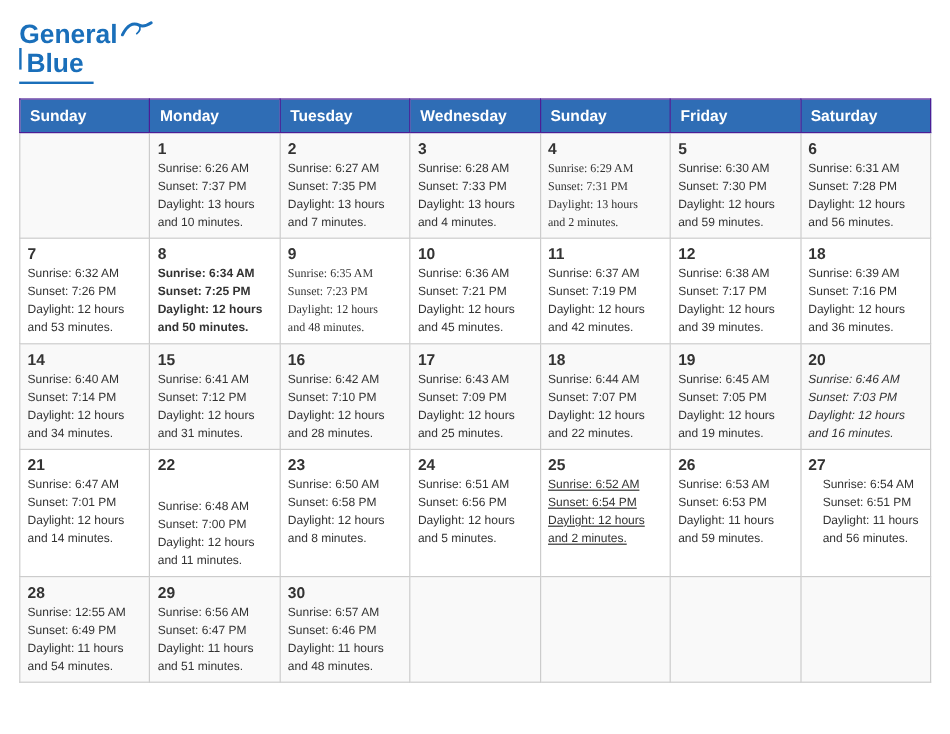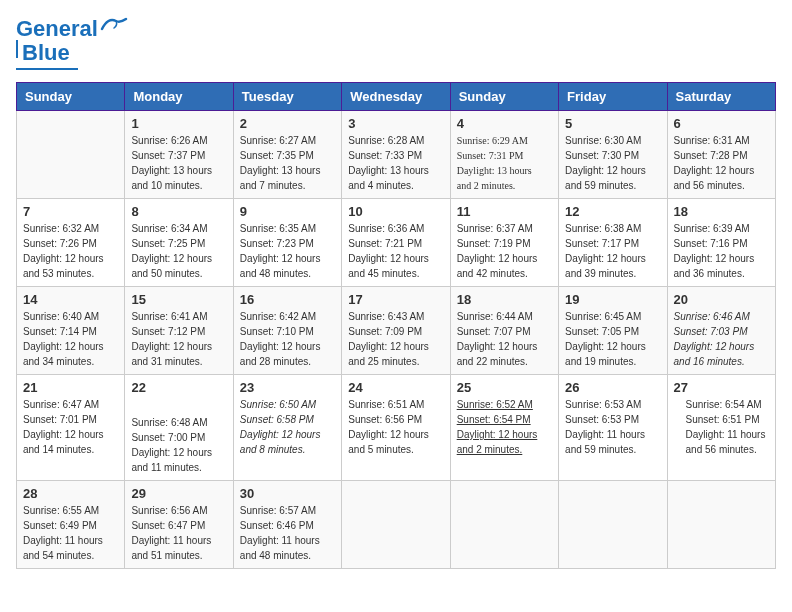--- a/index.html
+++ b/index.html
@@ -163,28 +163,28 @@
       <tr>
         <td>
           <span class="day-num">7</span>
           <div class="day-info" style="white-space: pre-line;">Sunrise: 6:32 AM
 Sunset: 7:26 PM
 Daylight: 12 hours
 and 53 minutes.</div>
         </td>
         <td>
           <span class="day-num">8</span>
-          <div class="day-info" style="white-space: pre-line;">Sunrise: 6:34 AM
+          <div class="day-info" style="white-space: pre-line; font-weight: bold;">Sunrise: 6:34 AM
 Sunset: 7:25 PM
 Daylight: 12 hours
 and 50 minutes.</div>
         </td>
         <td>
           <span class="day-num">9</span>
-          <div class="day-info" style="white-space: pre-line;">Sunrise: 6:35 AM
+          <div class="day-info" style="white-space: pre-line; font-family: Liberation Serif, serif;">Sunrise: 6:35 AM
 Sunset: 7:23 PM
 Daylight: 12 hours
 and 48 minutes.</div>
         </td>
         <td>
           <span class="day-num">10</span>
           <div class="day-info" style="white-space: pre-line;">Sunrise: 6:36 AM
 Sunset: 7:21 PM
 Daylight: 12 hours
 and 45 minutes.</div>
@@ -272,21 +272,21 @@
         </td>
         <td>
           <span class="day-num">22</span>
           <div class="day-info" style="white-space: pre-line; margin-top: 20px;">Sunrise: 6:48 AM
 Sunset: 7:00 PM
 Daylight: 12 hours
 and 11 minutes.</div>
         </td>
         <td>
           <span class="day-num">23</span>
-          <div class="day-info" style="white-space: pre-line; font-style: italic;">Sunrise: 6:50 AM
+          <div class="day-info" style="white-space: pre-line;">Sunrise: 6:50 AM
 Sunset: 6:58 PM
 Daylight: 12 hours
 and 8 minutes.</div>
         </td>
         <td>
           <span class="day-num">24</span>
           <div class="day-info" style="white-space: pre-line;">Sunrise: 6:51 AM
 Sunset: 6:56 PM
 Daylight: 12 hours
 and 5 minutes.</div>
@@ -309,21 +309,21 @@
           <span class="day-num">27</span>
           <div class="day-info" style="white-space: pre-line; margin-left: 12px;">Sunrise: 6:54 AM
 Sunset: 6:51 PM
 Daylight: 11 hours
 and 56 minutes.</div>
         </td>
       </tr>
       <tr>
         <td>
           <span class="day-num">28</span>
-          <div class="day-info" style="white-space: pre-line;">Sunrise: 6:55 AM
+          <div class="day-info" style="white-space: pre-line;">Sunrise: 12:55 AM
 Sunset: 6:49 PM
 Daylight: 11 hours
 and 54 minutes.</div>
         </td>
         <td>
           <span class="day-num">29</span>
           <div class="day-info" style="white-space: pre-line;">Sunrise: 6:56 AM
 Sunset: 6:47 PM
 Daylight: 11 hours
 and 51 minutes.</div>

